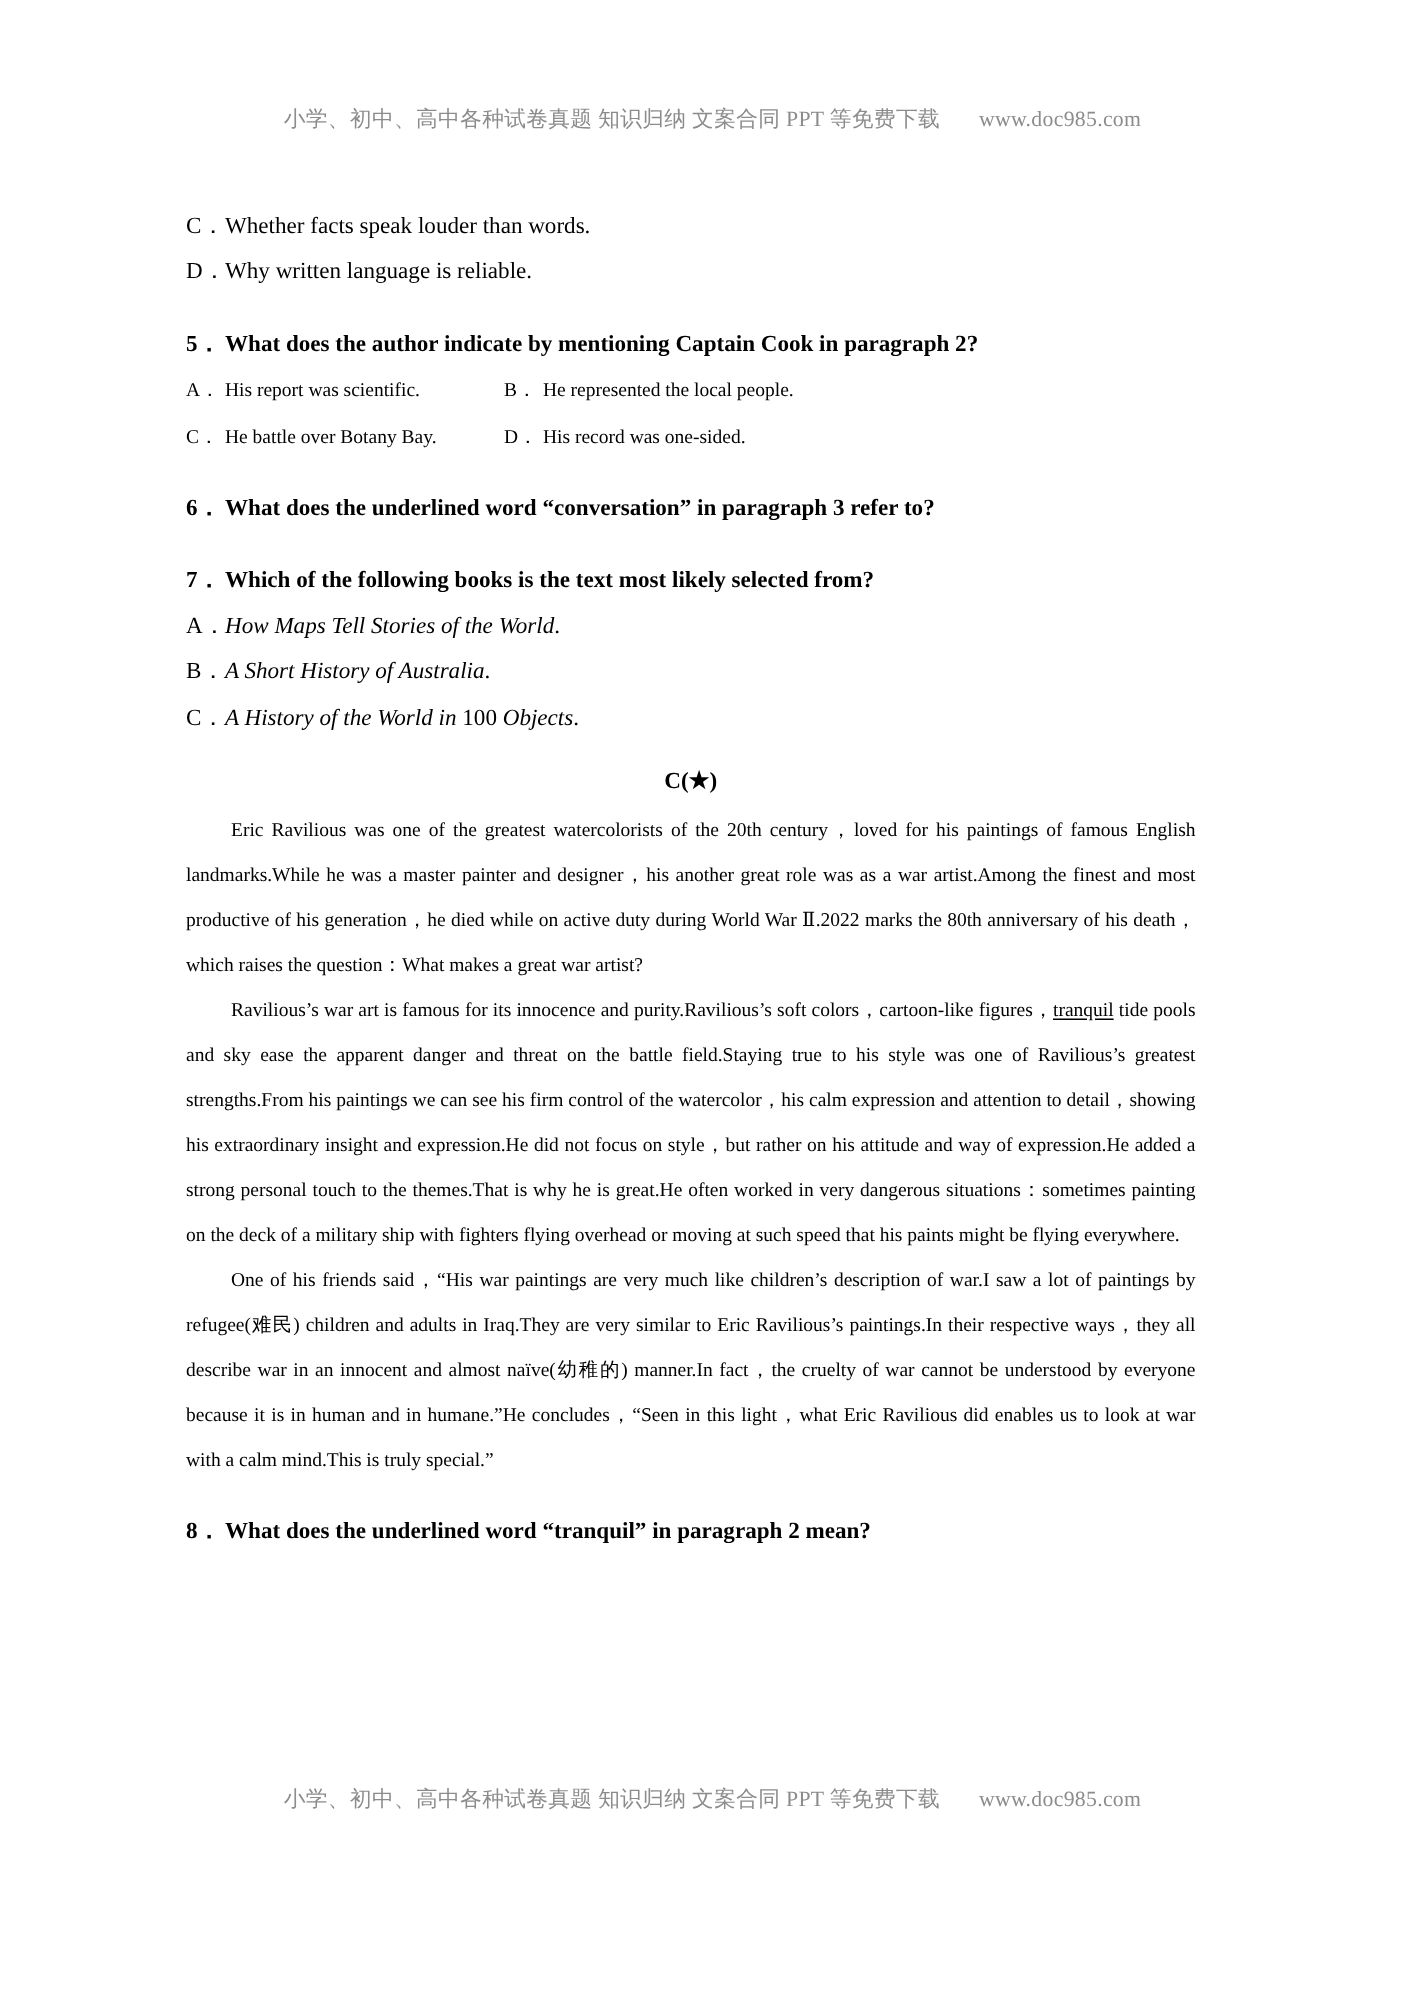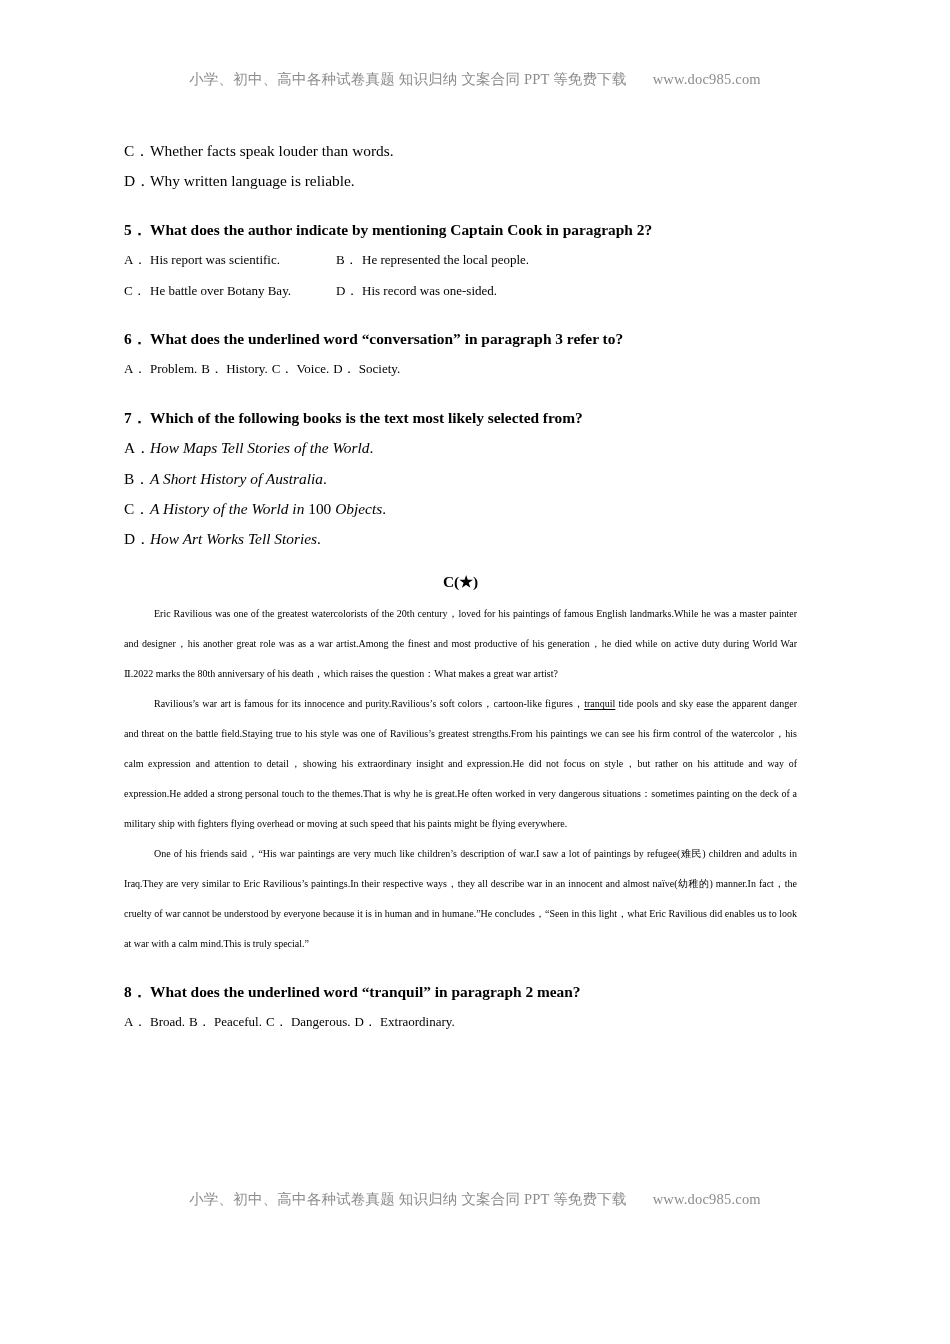--- a/index.html
+++ b/index.html
@@ -73,21 +73,21 @@
     text-align: center;
     font-weight: bold;
     font-size: 15.4px;
     line-height: 30px;
     margin-top: 12px;
     margin-bottom: 2px;
   }
 
   
   .para {
-    font-size: 10px;
+    font-size: 13px;
     line-height: 30px;
     text-align: justify;
     text-align-last: left;
     text-indent: 30px;
     margin: 0;
     hyphens: manual;
   }
   u.underl { text-decoration: underline; text-underline-offset: 2px; }
 
   .q-block { margin-top: 18px; }
@@ -120,61 +120,52 @@
     </div>
 
     <div class="opt-row">
       <span class="opt-col"><span class="marker">C．</span><span>He battle over Botany Bay.</span></span><span><span class="marker">D．</span><span>His record was one-sided.</span></span>
     </div>
 
     <div class="qline bold q-block">
       <span class="marker">6．</span><span>What does the underlined word “conversation” in paragraph 3 refer to?</span>
     </div>
 
-    <div class="opt-row">
-      <span class="inline-opt"><span class="marker">A．</span><span>Problem.</span></span><span class="inline-opt"><span>B．</span>&nbsp;<span>History.</span></span><span class="inline-opt"><span>C．</span>&nbsp;<span>Voice.</span></span><span class="inline-opt"><span>D．</span>&nbsp;<span>Society.</span></span>
-    </div>
 
     <div class="qline bold q-block">
       <span class="marker">7．</span><span>Which of the following books is the text most likely selected from?</span>
     </div>
 
     <div class="qline">
       <span class="marker">A．</span><span class="italic">How Maps Tell Stories of the World</span><span>.</span>
     </div>
 
     <div class="qline">
       <span class="marker">B．</span><span class="italic">A Short History of Australia</span><span>.</span>
     </div>
 
     <div class="qline">
       <span class="marker">C．</span><span class="italic">A History of the World in </span><span class="upright">100</span><span class="italic"> Objects</span><span>.</span>
     </div>
 
-    <div class="qline">
-      <span class="marker">D．</span><span class="italic">How Art Works Tell Stories</span><span>.</span>
-    </div>
 
     <div class="section-head">
       <span>C(★)</span>
     </div>
 
     <p class="para"><span>Eric Ravilious was one of the greatest watercolorists of the 20th century，loved for his paintings of famous English landmarks.While he was a master painter and designer，his another great role was as a war artist.Among the finest and most productive of his generation，he died while on active duty during World War Ⅱ.2022 marks the 80th anniversary of his death，which raises the question：What makes a great war artist?</span></p>
 
     <p class="para"><span>Ravilious’s war art is famous for its innocence and purity.Ravilious’s soft colors，cartoon-like figures，</span><u class="underl">tranquil</u><span> tide pools and sky ease the apparent danger and threat on the battle field.Staying true to his style was one of Ravilious’s greatest strengths.From his paintings we can see his firm control of the watercolor，his calm expression and attention to detail，showing his extraordinary insight and expression.He did not focus on style，but rather on his attitude and way of expression.He added a strong personal touch to the themes.That is why he is great.He often worked in very dangerous situations：sometimes painting on the deck of a military ship with fighters flying overhead or moving at such speed that his paints might be flying everywhere.</span></p>
 
     <p class="para"><span>One of his friends said，“His war paintings are very much like children’s description of war.I saw a lot of paintings by refugee(难民) children and adults in Iraq.They are very similar to Eric Ravilious’s paintings.In their respective ways，they all describe war in an innocent and almost naïve(幼稚的) manner.In fact，the cruelty of war cannot be understood by everyone because it is in human and in humane.”He concludes，“Seen in this light，what Eric Ravilious did enables us to look at war with a calm mind.This is truly special.”</span></p>
 
     <div class="qline bold q-block">
       <span class="marker">8．</span><span>What does the underlined word “tranquil” in paragraph 2 mean?</span>
     </div>
 
-    <div class="opt-row">
-      <span class="inline-opt"><span class="marker">A．</span><span>Broad.</span></span><span class="inline-opt"><span>B．</span>&nbsp;<span>Peaceful.</span></span><span class="inline-opt"><span>C．</span>&nbsp;<span>Dangerous.</span></span><span class="inline-opt"><span>D．</span>&nbsp;<span>Extraordinary.</span></span>
-    </div>
 
   </div>
 
   <div class="watermark watermark-bottom">
     <span>小学、初中、高中各种试卷真题  知识归纳  文案合同  PPT 等免费下载</span><span class="gap"></span><span>www.doc985.com</span>
   </div>
 
 </div>
 
 </body></html>

